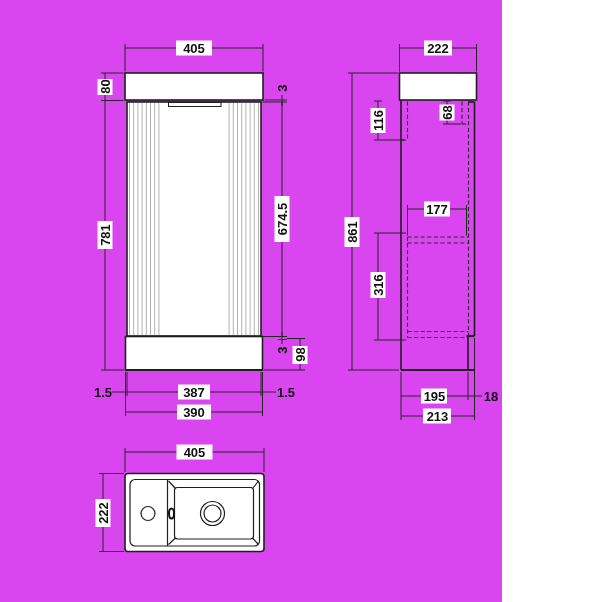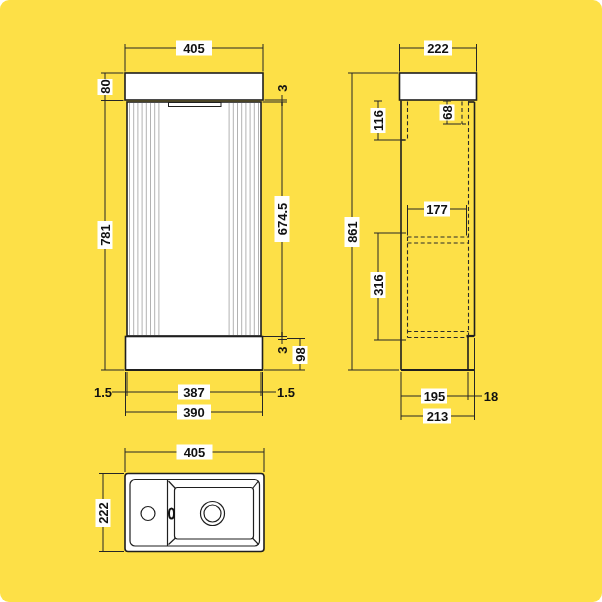--- a/index.html
+++ b/index.html
@@ -1,21 +1,20 @@
 <!DOCTYPE html>
 <html><head>
 <meta charset="utf-8">
 <style>
   html,body{margin:0;padding:0;background:#ffffff;}
   #canvas{
     position:relative;
-    width:602px;height:602px;
-    background:#fde047;
+    width:502px;height:602px;
+    background:#d946ef;
     font-family:"Liberation Sans", sans-serif;
-    border-radius:9px;
   }
   svg{display:block;}
   text{
     font-family:"Liberation Sans", sans-serif;
     font-size:13px;
     font-weight:bold;
     fill:#111111;
   }
   .outline{stroke:#1f1f1f;stroke-width:1.6;fill:#ffffff;}
   .outline-thin{stroke:#1f1f1f;stroke-width:1.2;fill:none;}

